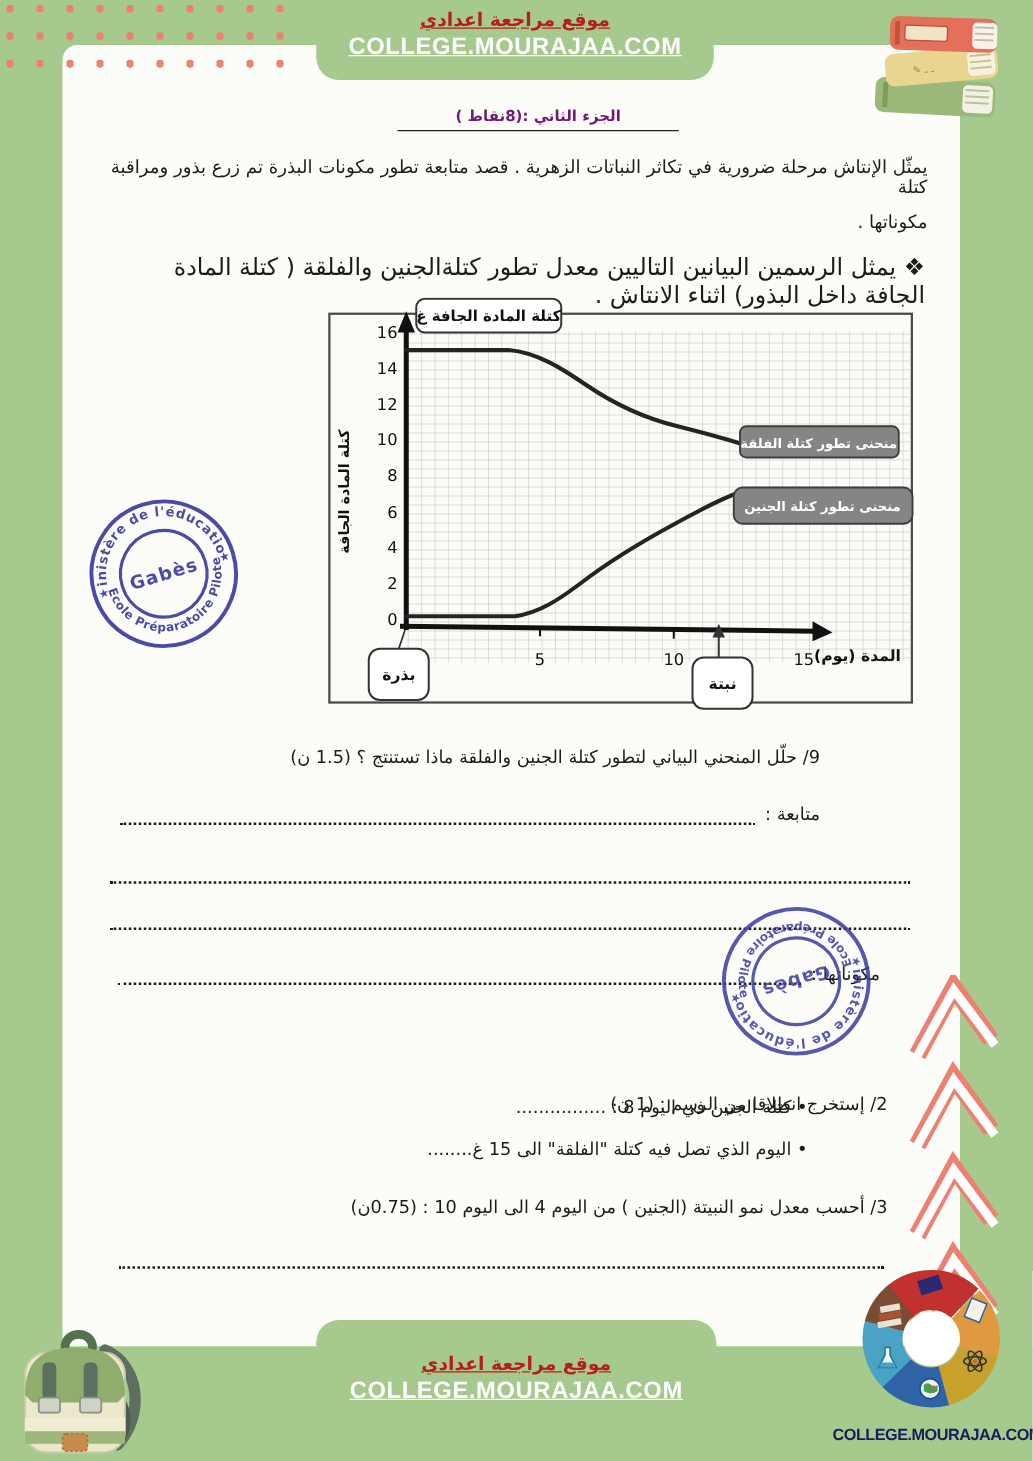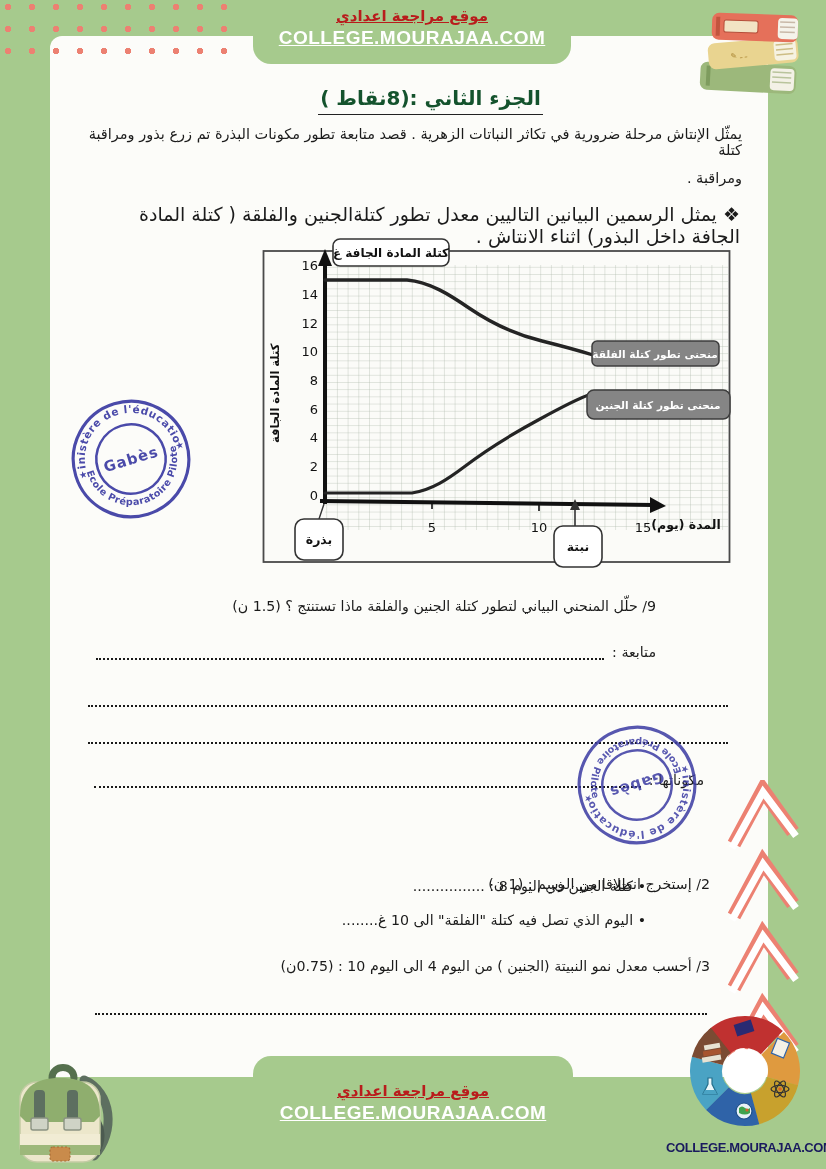--- a/index.html
+++ b/index.html
@@ -36,21 +36,21 @@
   }
   .site-domain{
     display:block;margin-top:2px;color:#fff;font-weight:bold;font-size:19px;
     letter-spacing:.5px;text-decoration:underline;
     font-family:"Liberation Sans",sans-serif;
   }
   
   .rtl{direction:rtl;text-align:right;color:#1b1b1b;font-family:"DejaVu Sans",sans-serif;}
   .section-title{
     left:318px;top:86px;width:225px;text-align:center;z-index:3;
-    font-size:20px;font-weight:bold;color:#14532d;
+    font-size:12px;font-weight:bold;color:#701a75;
     border-bottom:1.6px solid #222;padding-bottom:4px;direction:rtl;
   }
   .intro1{left:86px;top:126px;width:656px;font-size:14.5px;z-index:3;}
   .intro2{left:86px;top:170px;width:656px;font-size:14.5px;z-index:3;}
   .bullet-line{left:86px;top:203px;width:654px;font-size:19px;z-index:3;}
   .q{font-size:14.2px;z-index:3;}
   .row{display:flex;direction:rtl;align-items:flex-end;z-index:3;}
   .row .lbl{font-size:14.2px;white-space:nowrap;}
   .dotfill{flex:1;border-bottom:2.4px dotted #1a1a1a;height:12px;margin-left:4px;margin-right:8px;}
   .dotline{border-bottom:2.4px dotted #1a1a1a;height:13px;z-index:2;}
@@ -97,21 +97,21 @@
     <rect x="86" y="11" width="20" height="21" rx="4" fill="#f5f3ea"></rect>
     <path d="M88 15h15M88 20h15M88 25h15" stroke="#c9b9a8" stroke-width="1.5" fill="none"></path>
     <rect x="32" y="15" width="34" height="12" rx="2" fill="#f2e3c4" stroke="#b54e3a" stroke-width="1"></rect>
     <rect x="24" y="12" width="4" height="19" fill="#c2543e"></rect>
   </g>
 </svg>
 
 <div class="abs section-title">الجزء الثاني :(8نقاط )</div>
 
 <div class="abs rtl intro1">يمثّل الإنتاش مرحلة ضرورية في تكاثر النباتات الزهرية .   قصد متابعة تطور مكونات البذرة تم زرع بذور ومراقبة كتلة</div>
-<div class="abs rtl intro2">ومراقبة .</div>
+<div class="abs rtl intro2">مكوناتها .</div>
 <div class="abs rtl bullet-line">
   <span>❖</span>
   <span>يمثل الرسمين البيانين التاليين معدل تطور كتلةالجنين والفلقة ( كتلة المادة الجافة داخل البذور) اثناء الانتاش .</span>
 </div>
 
 <div class="abs chart-wrap">
 <svg viewBox="0 0 470 334" width="470" height="334">
   <defs>
     <pattern id="grid" width="10.7" height="7.2" patternUnits="userSpaceOnUse">
       <path d="M10.7 0H0V7.2" fill="none" stroke="#adb7aa" stroke-width="0.8" opacity="0.85"></path>
@@ -230,21 +230,21 @@
   <text x="60" y="65" font-size="14" font-weight="bold" fill="#3b3ba3" text-anchor="middle" letter-spacing="1">Gabès</text>
 </svg>
 
 <div class="abs rtl q" style="left:240px;top:832px;width:470px;margin-top:44px;">2/ إستخرج انطلاقا من الرسم : (1 ن)</div>
 <div class="abs rtl q" style="left:180px;top:878px;width:466px;">
   <span>•</span>
   <span>كتلة الجنين في اليوم 8 : ................</span>
 </div>
 <div class="abs rtl q" style="left:180px;top:912px;width:466px;">
   <span>•</span>
-  <span>اليوم الذي تصل فيه كتلة "الفلقة" الى 10 غ........</span>
+  <span>اليوم الذي تصل فيه كتلة "الفلقة" الى 15 غ........</span>
 </div>
 
 <div class="abs rtl q" style="left:120px;top:958px;width:590px;">3/ أحسب معدل نمو النبيتة (الجنين ) من اليوم 4 الى اليوم 10 : (0.75ن)</div>
 <div class="abs dotline" style="left:95px;top:1000px;width:612px;"></div>
 
 <svg class="abs chev" viewBox="0 0 74 296">
   <g>
     <path d="M8,64 L37,10 L67,52" fill="none" stroke="#ec8172" stroke-width="14"></path>
     <path d="M6,68 L37,12 L70,56" fill="none" stroke="#ffffff" stroke-width="7"></path>
   </g>

